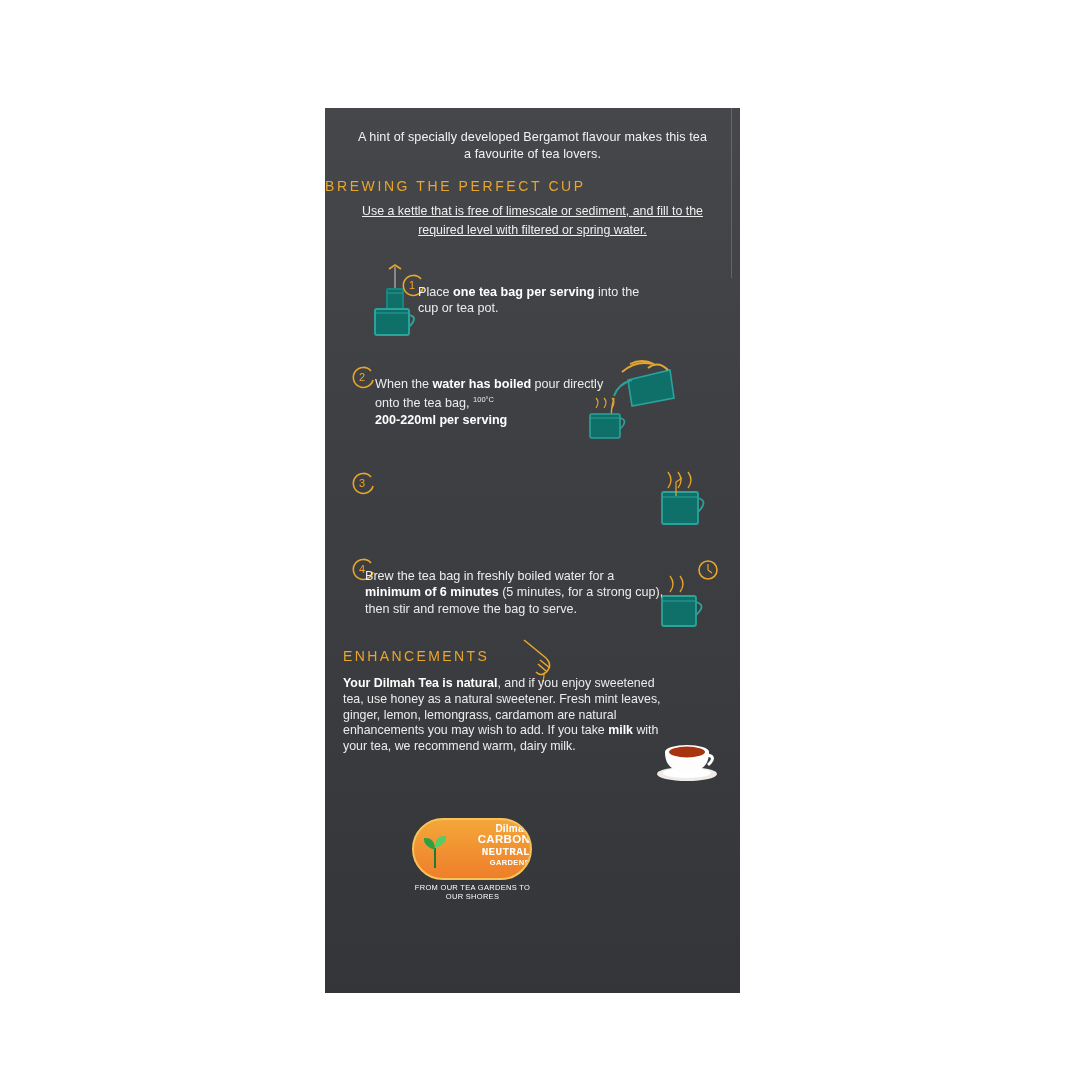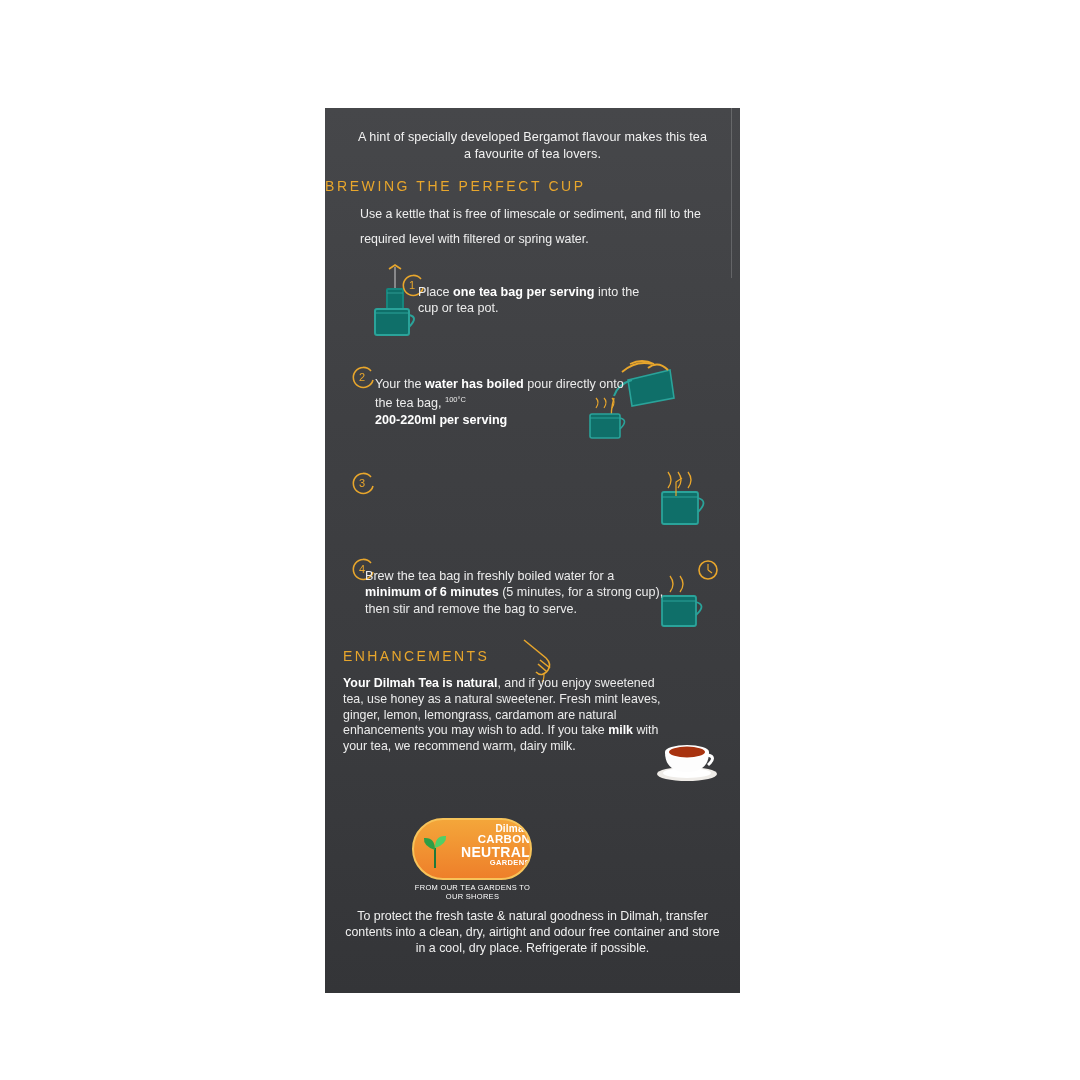--- a/index.html
+++ b/index.html
@@ -57,23 +57,25 @@
     font-weight: 400;
   }
   #brew-title {
     left: 0; top: 70px; width: 398px; 
   }
   .kettle-text {
     position: absolute;
     left: 35px;
     top: 94px;
     width: 345px;
+    text-align: center;
     font-size: 12.4px;
-    line-height: 25px;
+    line-height: 19px;
     color: #efefef;
+    text-decoration: underline;
   }
   
   .step {
     position: absolute;
     color: #ececec;
     font-size: 12.6px;
     line-height: 16.4px;
   }
   .step b { color: #ffffff; font-weight: bold; }
   .num {
@@ -122,21 +124,21 @@
     text-align: right;
     overflow: hidden;
   }
   #carbon-badge .dilmah {
     color: #ffffff; font-size: 10px; font-weight: bold; margin-top: 3px; letter-spacing: .2px;
   }
   #carbon-badge .carbon {
     color: #ffffff; font-size: 11.5px; font-weight: bold; line-height: 11.5px; letter-spacing: .3px;
   }
   #carbon-badge .neutral {
-    color: #ffffff; font-size: 14px; font-weight: bold; line-height: 12px; letter-spacing: .3px;
+    color: #ffffff; font-size: 11px; font-weight: bold; line-height: 12px; letter-spacing: .3px; font-family: Liberation Mono, monospace;
   }
   #carbon-badge .product {
     color: #ffffff; font-size: 7.5px; font-weight: bold; letter-spacing: .4px;
   }
   #carbon-leaf {
     position: absolute; left: 8px; top: 16px;
   }
   #carbon-caption {
     position: absolute;
     left: 80px;
@@ -233,21 +235,21 @@
         </g>
       </svg>
     </div>
     <div class="num" style="left:26px; top:258px;">
       <svg width="24" height="24" viewBox="0 0 24 24">
           <path d="M20 5 A10 10 0 1 0 22 14" fill="none" stroke="#e8a62c" stroke-width="1.6"></path>
         </svg>
       <span>2</span>
     </div>
     <div class="step" style="left:50px; top:268px; width:255px;">
-      <span>Your the </span><b>water has boiled</b><span> pour directly onto the tea bag, </span><span class="sup">100°C</span><br><b>200-220ml per serving</b>
+      <span>When the </span><b>water has boiled</b><span> pour directly onto the tea bag, </span><span class="sup">100°C</span><br><b>200-220ml per serving</b>
     </div>
 
     <div class="ill" style="left:325px; top:358px;">
       <svg width="70" height="80" viewBox="0 0 70 80">
         <g fill="none" stroke="#e8a62c" stroke-width="1.3">
           <path d="M18 22 q6 -8 0 -16 M28 22 q6 -8 0 -16 M38 22 q6 -8 0 -16"></path>
         </g>
         <rect x="12" y="26" width="36" height="32" rx="2" fill="#0f6f69" stroke="#2aa39a" stroke-width="1.8"></rect>
         <path d="M48 32 q11 3 0 14" fill="none" stroke="#2aa39a" stroke-width="1.8"></path>
         <path d="M12 31 L48 31" stroke="#2aa39a" stroke-width="1"></path>
@@ -322,15 +324,14 @@
         </div>
         <div class="dilmah">Dilmah</div>
         <div class="carbon">CARBON</div>
         <div class="neutral">NEUTRAL</div>
         <div class="product">GARDENS</div>
       </div>
       <div id="carbon-caption">FROM OUR TEA GARDENS TO OUR SHORES</div>
 
     </div>
 
-    <div id="footer-text">To protect the fresh taste &amp; natural goodness in Dilmah, transfer contents into a clean, dry, airtight and odour free container and store in a cool, dry place. Refrigerate if possible.</div>
   </div>
 </div>
 
 </body></html>

